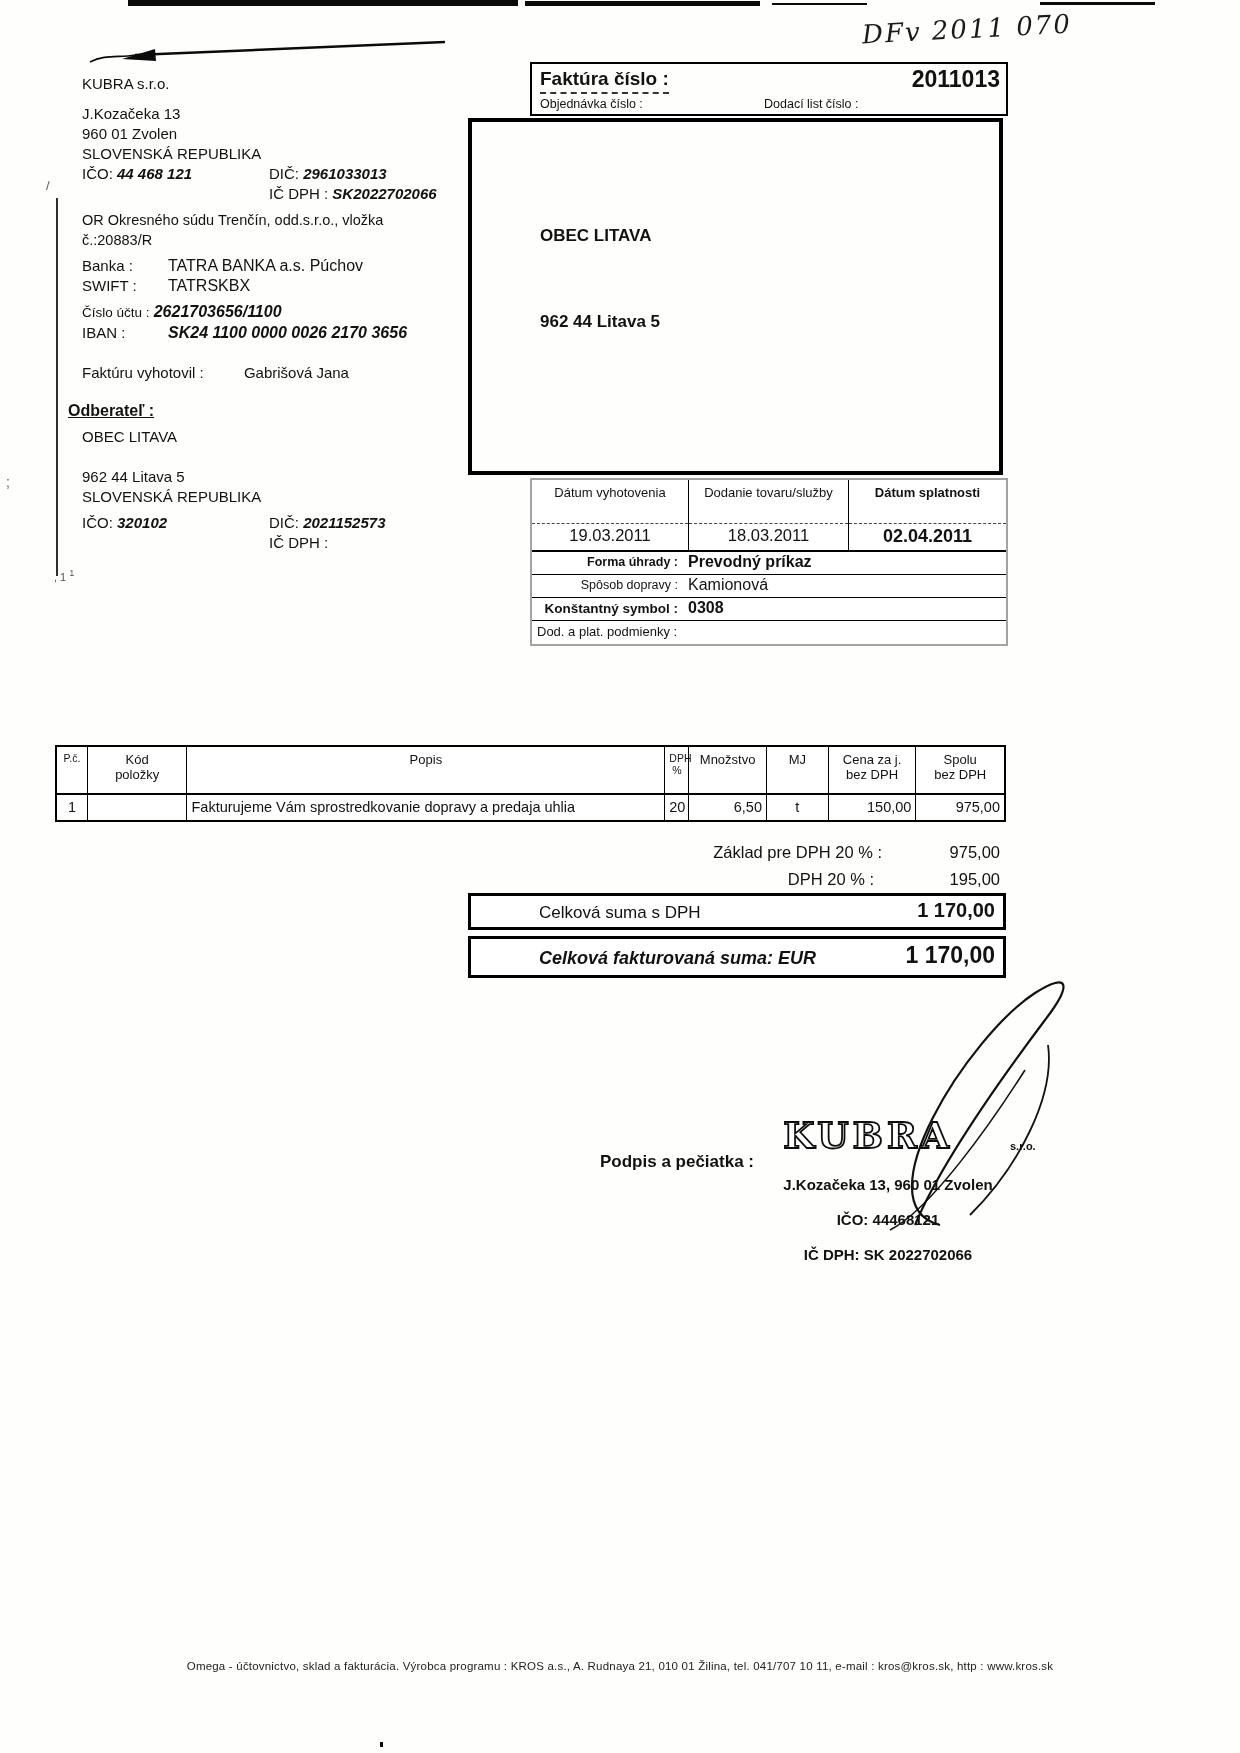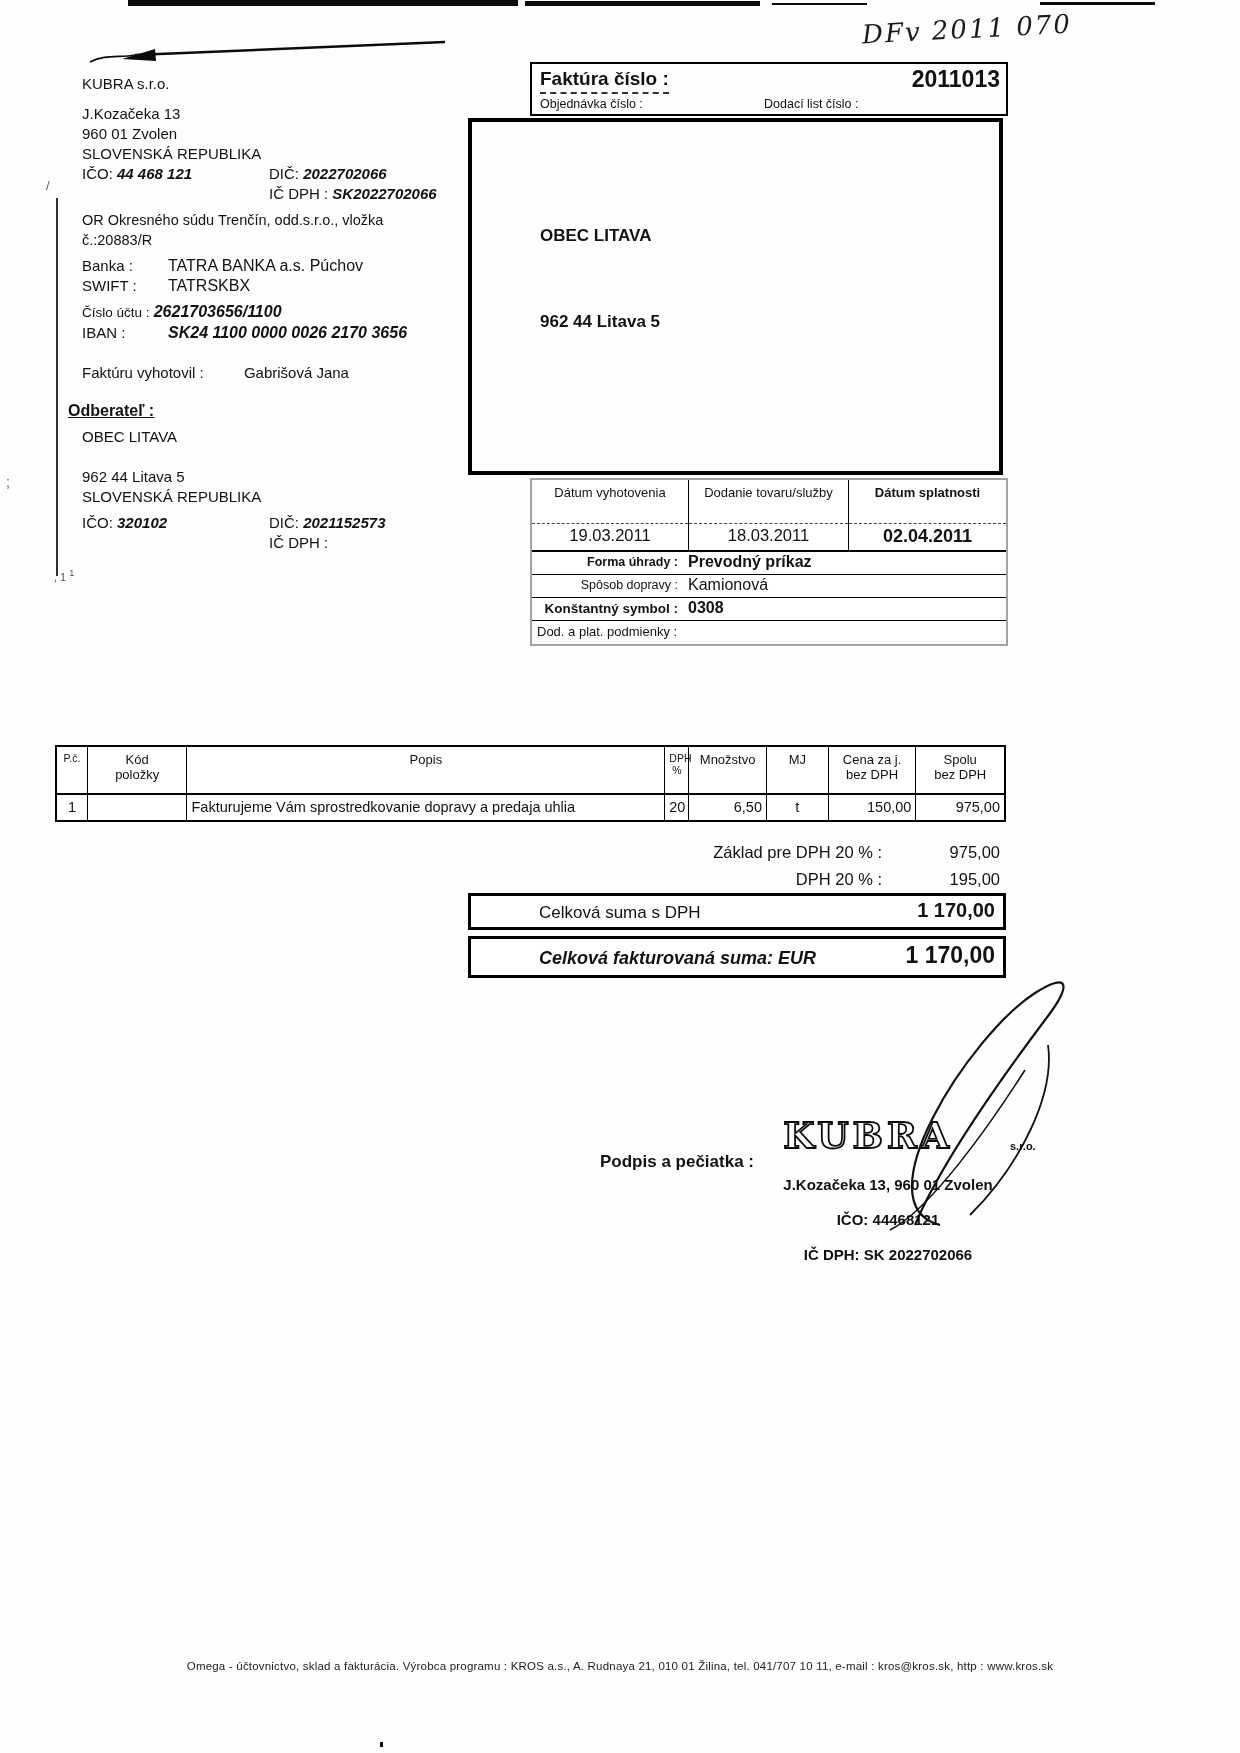--- a/index.html
+++ b/index.html
@@ -97,21 +97,21 @@
   <div class="abs handwritten" style="left:862px; top:14px;">DFv 2011 070</div>
 
   <div class="abs leftcol">
     <div class="gap6" style="padding-left:14px;">KUBRA s.r.o.</div>
 
     <div class="gap10" style="padding-left:14px;">
       <div>J.Kozačeka 13</div>
       <div>960 01 Zvolen</div>
       <div>SLOVENSKÁ REPUBLIKA</div>
       <div>
-        <span class="lbl-col"><span>IČO:</span> <b>44 468 121</b></span><span>DIČ:</span> <b>2022702066</b>
+        <span class="lbl-col"><span>IČO:</span> <b>44 468 121</b></span><span>DIČ:</span> <b>2961033013</b>
       </div>
       <div>
         <span class="lbl-col"></span><span>IČ DPH :</span> <b>SK2022702066</b>
       </div>
       <div class="gap6" style="font-size:14.5px;">OR Okresného súdu Trenčín, odd.s.r.o., vložka</div>
       <div style="font-size:14.5px;">č.:20883/R</div>
       <div class="gap6">
         <span class="lbl-w75">Banka :</span><span style="font-size:16px;">TATRA BANKA a.s. Púchov</span>
       </div>
       <div>
@@ -209,21 +209,21 @@
       <div class="itc c3 num-r">20</div>
       <div class="itc c4 num-r">6,50</div>
       <div class="itc c5" style="text-align:center;">t</div>
       <div class="itc c6 num-r">150,00</div>
       <div class="itc c7 num-r">975,00</div>
     </div>
   </div>
 
   <div class="totline" style="top:843px; right:358px;">Základ pre DPH 20 % :</div>
   <div class="totline" style="top:843px; right:240px; text-align:right; width:100px;">975,00</div>
-  <div class="totline" style="top:870px; right:358px;">DPH 20 % :</div>
+  <div class="totline" style="top:870px; right:366px;">DPH 20 % :</div>
   <div class="totline" style="top:870px; right:240px; text-align:right; width:100px;">195,00</div>
 
   <div class="totbox" style="top:893px; height:37px;">
     <span class="tl" style="font-size:17px;">Celková suma s DPH</span>
     <span class="tv" style="font-size:20px;">1 170,00</span>
   </div>
   <div class="totbox" style="top:936px; height:42px;">
     <span class="tl b" style="font-size:18px; top:9px;">Celková fakturovaná suma: EUR</span>
     <span class="tv" style="font-size:23px;">1 170,00</span>
   </div>

